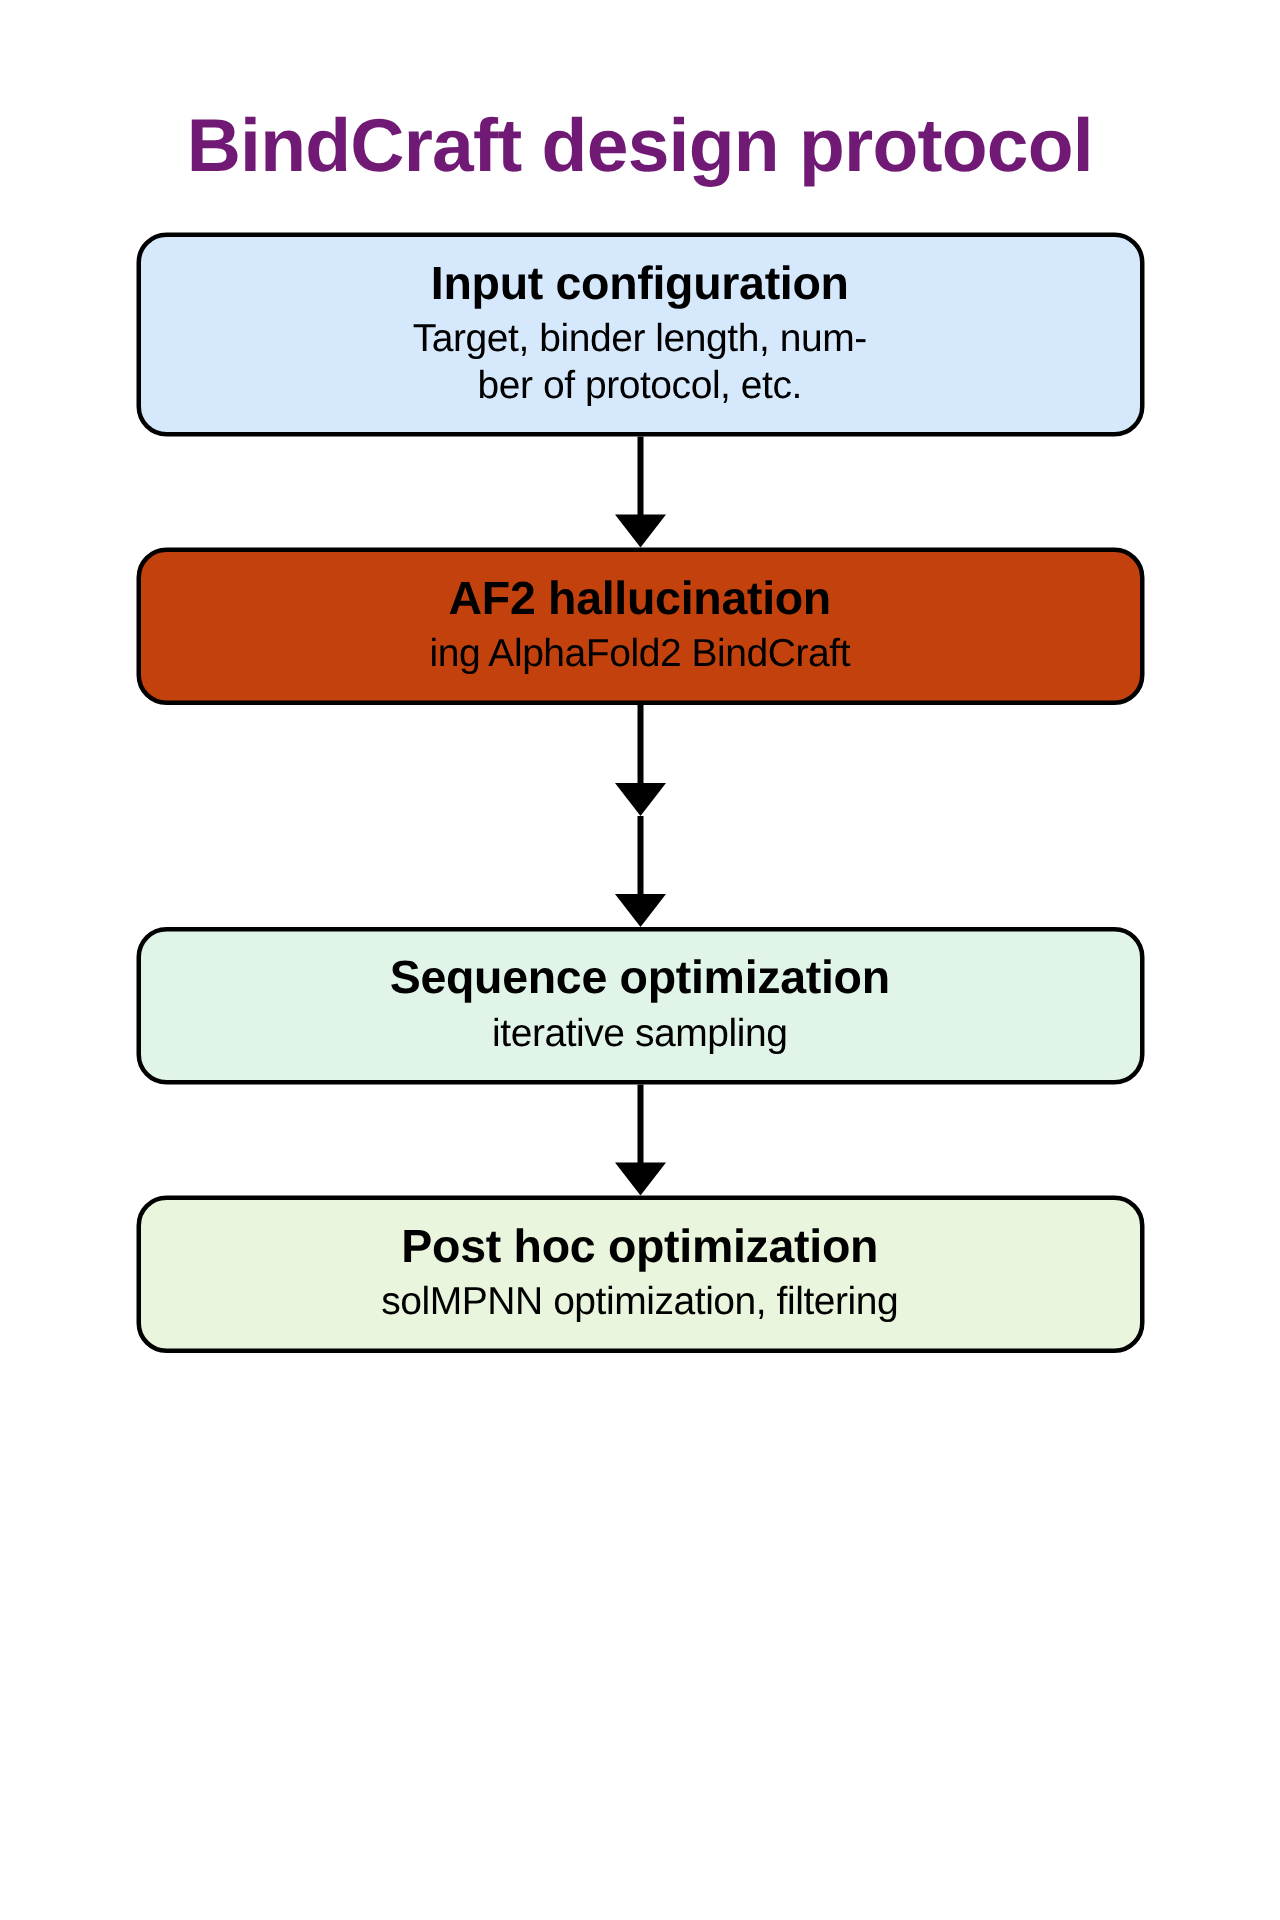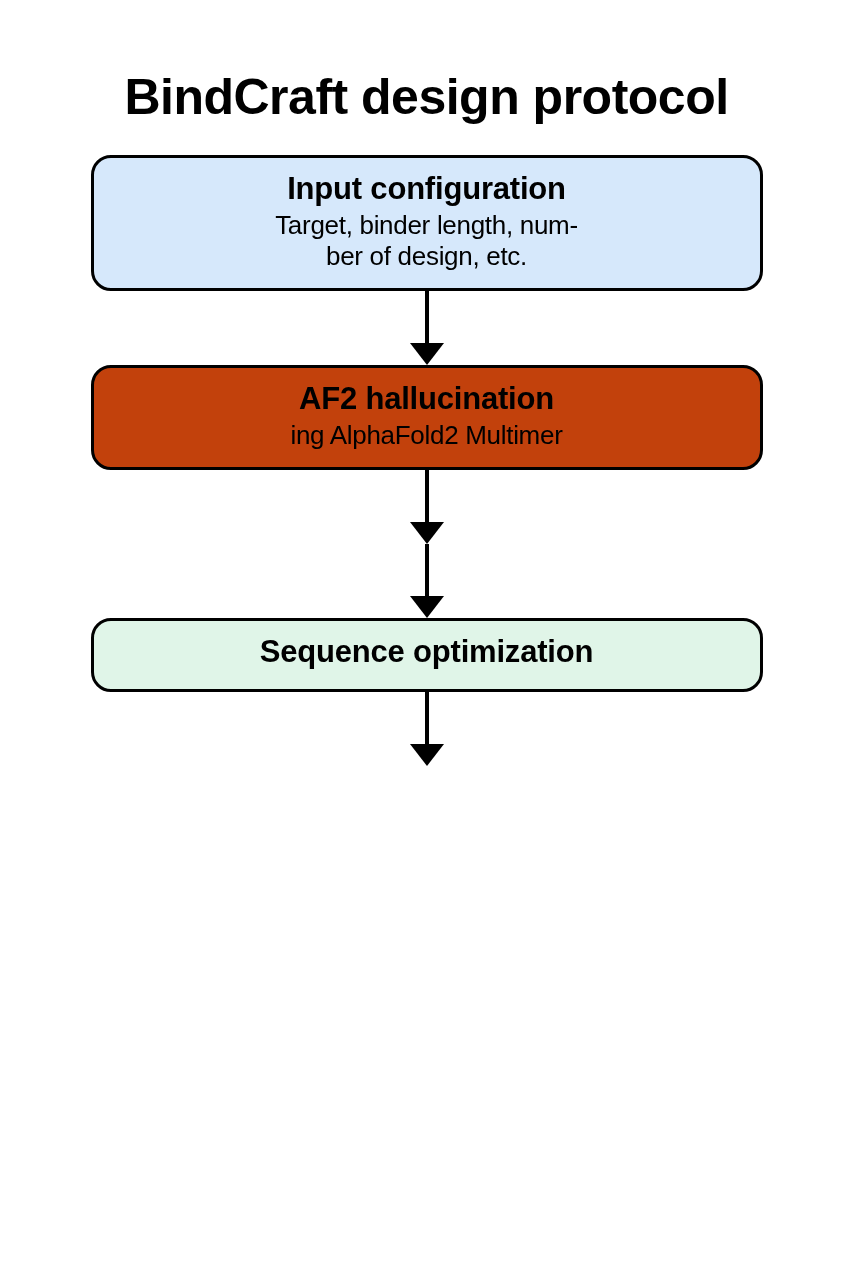--- a/index.html
+++ b/index.html
@@ -16,21 +16,21 @@
     position: relative;
   }
 
   #page-title {
     text-align: center;
     font-size: 50px;
     font-weight: bold;
     letter-spacing: -0.5px;
     line-height: 1;
     padding-top: 38px;
-    color: #000000;
+    color: #701a75;
     white-space: nowrap;
   }
 
   #flow {
     position: relative;
     width: 853px;
     margin-top: 20px;
   }
 
   .node {
@@ -94,52 +94,59 @@
 <body>
 
 <h1 id="page-title">BindCraft design protocol</h1>
 
 <div id="flow">
 
   <div class="node" style="background: rgb(214, 232, 251); border-color: rgb(0, 0, 0);">
     <div class="node-heading">Input configuration</div>
     <div class="node-body">
       <span class="ln">Target, binder length, num-</span>
-      <span class="ln">ber of design, etc.</span>
+      <span class="ln">ber of protocol, etc.</span>
     </div>
   </div>
 
   <div class="connector">
     <div class="shaft"></div>
     <div class="head"></div>
   </div>
 
   <div class="node" style="background: #c2410c; border-color: rgb(0, 0, 0);">
     <div class="node-heading">AF2 hallucination</div>
     <div class="node-body">
-      <span class="ln">ing AlphaFold2 Multimer</span>
+      <span class="ln">ing AlphaFold2 BindCraft</span>
     </div>
   </div>
 
   <div class="connector">
     <div class="shaft"></div>
     <div class="head"></div>
   </div>
 
 
   <div class="connector">
     <div class="shaft"></div>
     <div class="head"></div>
   </div>
 
   <div class="node" style="background: rgb(224, 245, 232); border-color: rgb(0, 0, 0);">
     <div class="node-heading">Sequence optimization</div>
     <div class="node-body">
+      <span class="ln">iterative sampling</span>
     </div>
   </div>
 
   <div class="connector">
     <div class="shaft"></div>
     <div class="head"></div>
   </div>
 
+  <div class="node" style="background: rgb(233, 245, 220); border-color: rgb(0, 0, 0);">
+    <div class="node-heading">Post hoc optimization</div>
+    <div class="node-body">
+      <span class="ln">solMPNN optimization, filtering</span>
+    </div>
+  </div>
 
 </div>
 
 </body></html>

